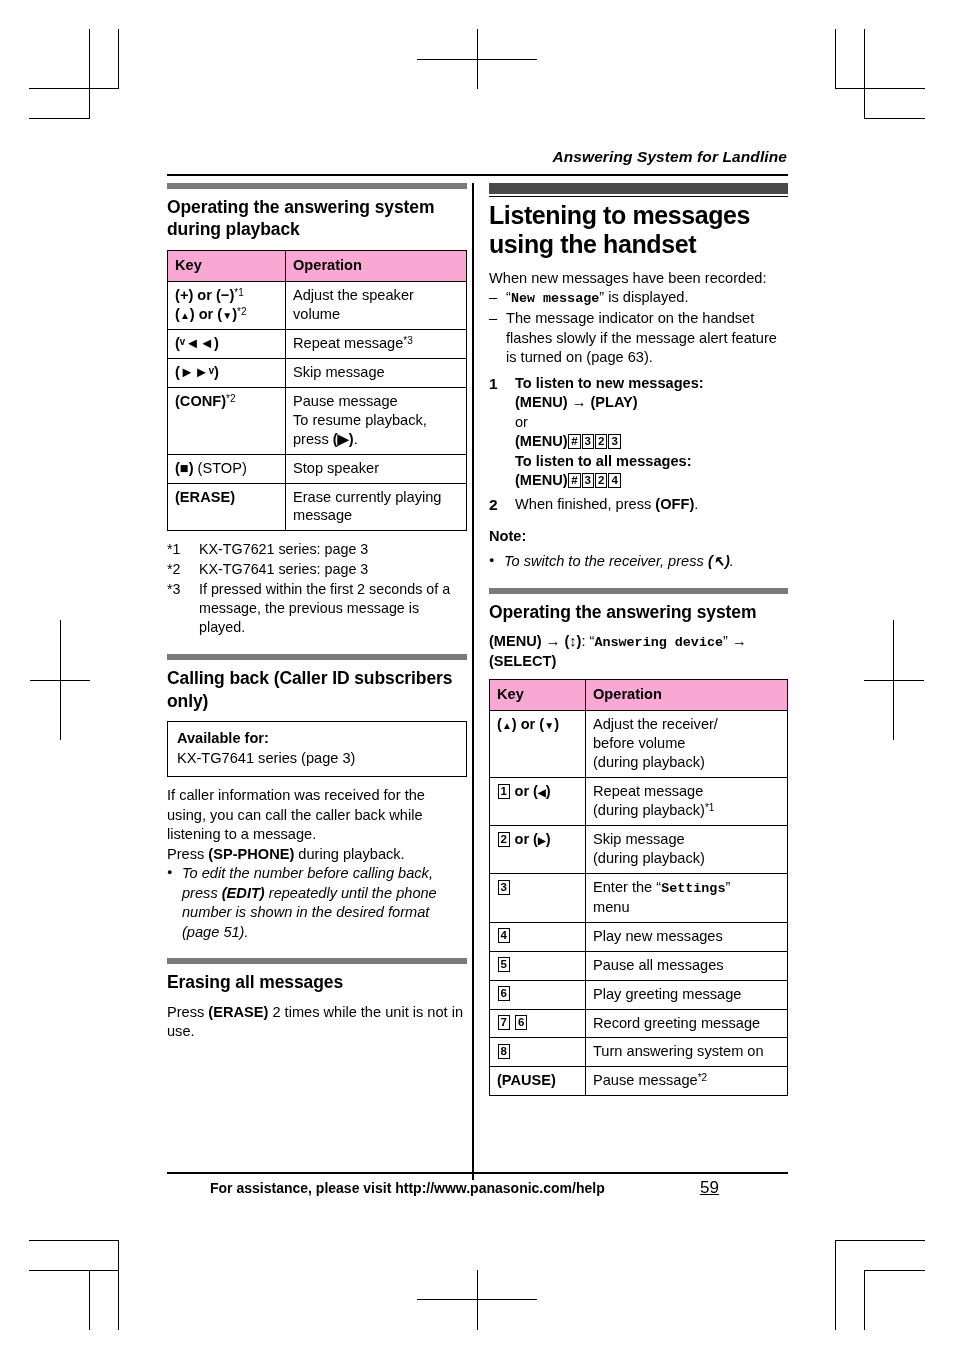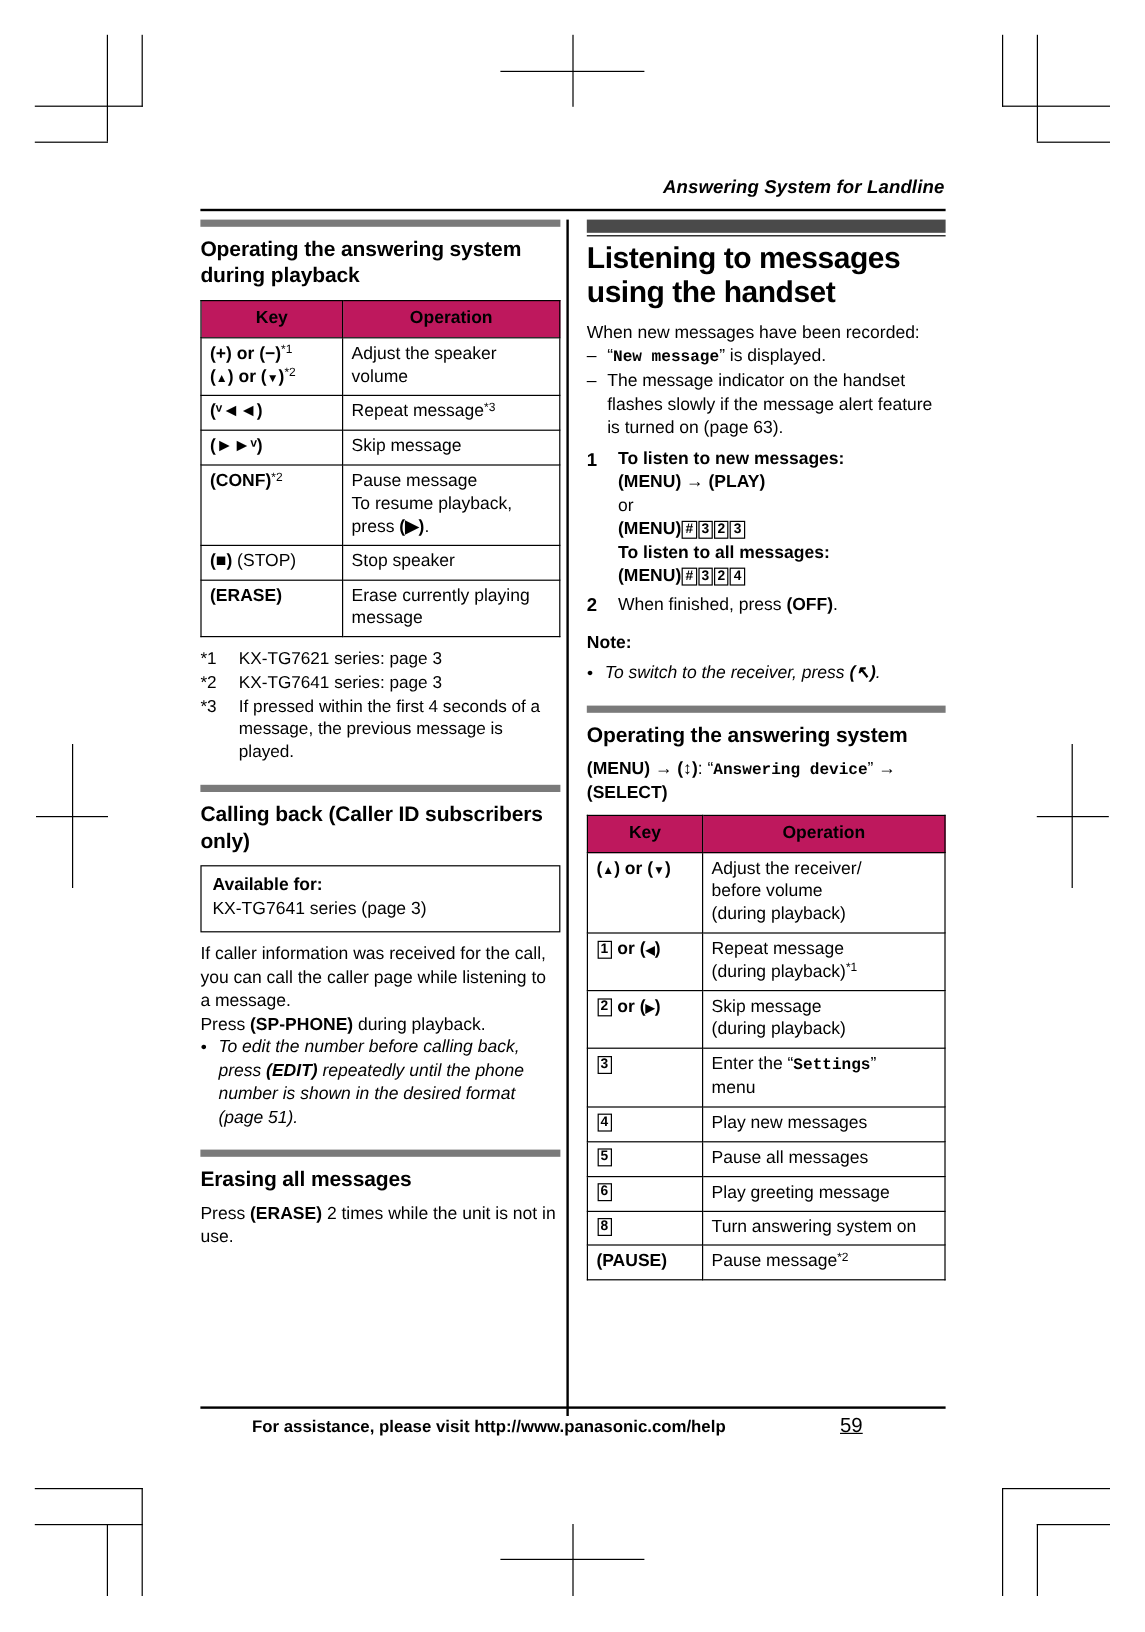--- a/index.html
+++ b/index.html
@@ -189,25 +189,24 @@
   }
   table.keytable th, table.keytable td {
     border: 1px solid #000;
     padding: 4px 7px 5px 7px;
     font-size: 14.6px;
     line-height: 1.3;
     vertical-align: top;
     text-align: left;
   }
   table.keytable th {
-    background: #be185d;
+    background: #f9a8d4;
     font-weight: bold;
     padding-top: 5px;
     padding-bottom: 6px;
-    text-align: center;
   }
   table.keytable td.kcell { font-weight: bold; white-space: nowrap; }
   .col-k-left { width: 118px; }
   .col-k-right { width: 96px; }
 
   
   .availbox {
     border: 1px solid #000;
     padding: 7px 9px 8px 9px;
     font-size: 14.6px;
@@ -371,38 +370,38 @@
           <tr>
         <td class="mk">*1</td>
         <td>KX-TG7621 series: page 3</td>
       </tr>
       <tr>
         <td class="mk">*2</td>
         <td>KX-TG7641 series: page 3</td>
       </tr>
       <tr>
         <td class="mk">*3</td>
-        <td>If pressed within the first 4 seconds of a message, the previous message is played.</td>
+        <td>If pressed within the first 2 seconds of a message, the previous message is played.</td>
       </tr>
     </tbody>
       </table>
 
     <div class="gap-l"></div>
 
     <div class="bar-gray"></div>
     <h2 class="sect">Calling back (Caller ID subscribers only)</h2>
 
     <div class="availbox">
       <span class="ttl">Available for:</span><br>
       <span>KX-TG7641 series (page 3)</span>
     </div>
 
     <div class="gap"></div>
 
-    <p class="body">If caller information was received for the call, you can call the caller page while listening to a message.</p>
+    <p class="body">If caller information was received for the using, you can call the caller back while listening to a message.</p>
     <div class="body">
       <span>Press </span><span class="key">(SP-PHONE)</span><span> during playback.</span>
     </div>
     <ul class="bullet">
       <li><span>To edit the number before calling back, press </span><span class="key">(EDIT)</span><span> repeatedly until the phone number is shown in the desired format (page 51).</span></li>
     </ul>
 
     <div class="gap-l"></div>
 
     <div class="bar-gray"></div>
@@ -517,20 +516,24 @@
         </tr>
         <tr>
           <td class="kcell"><span class="cap">5</span></td>
           <td>Pause all messages</td>
         </tr>
         <tr>
           <td class="kcell"><span class="cap">6</span></td>
           <td>Play greeting message</td>
         </tr>
         <tr>
+          <td class="kcell"><span class="cap">7</span> <span class="cap">6</span></td>
+          <td>Record greeting message</td>
+        </tr>
+        <tr>
           <td class="kcell"><span class="cap">8</span></td>
           <td>Turn answering system on</td>
         </tr>
         <tr>
           <td class="kcell">(PAUSE)</td>
           <td><span>Pause message</span><sup class="fn">*2</sup></td>
         </tr>
       </tbody>
     </table>
 

